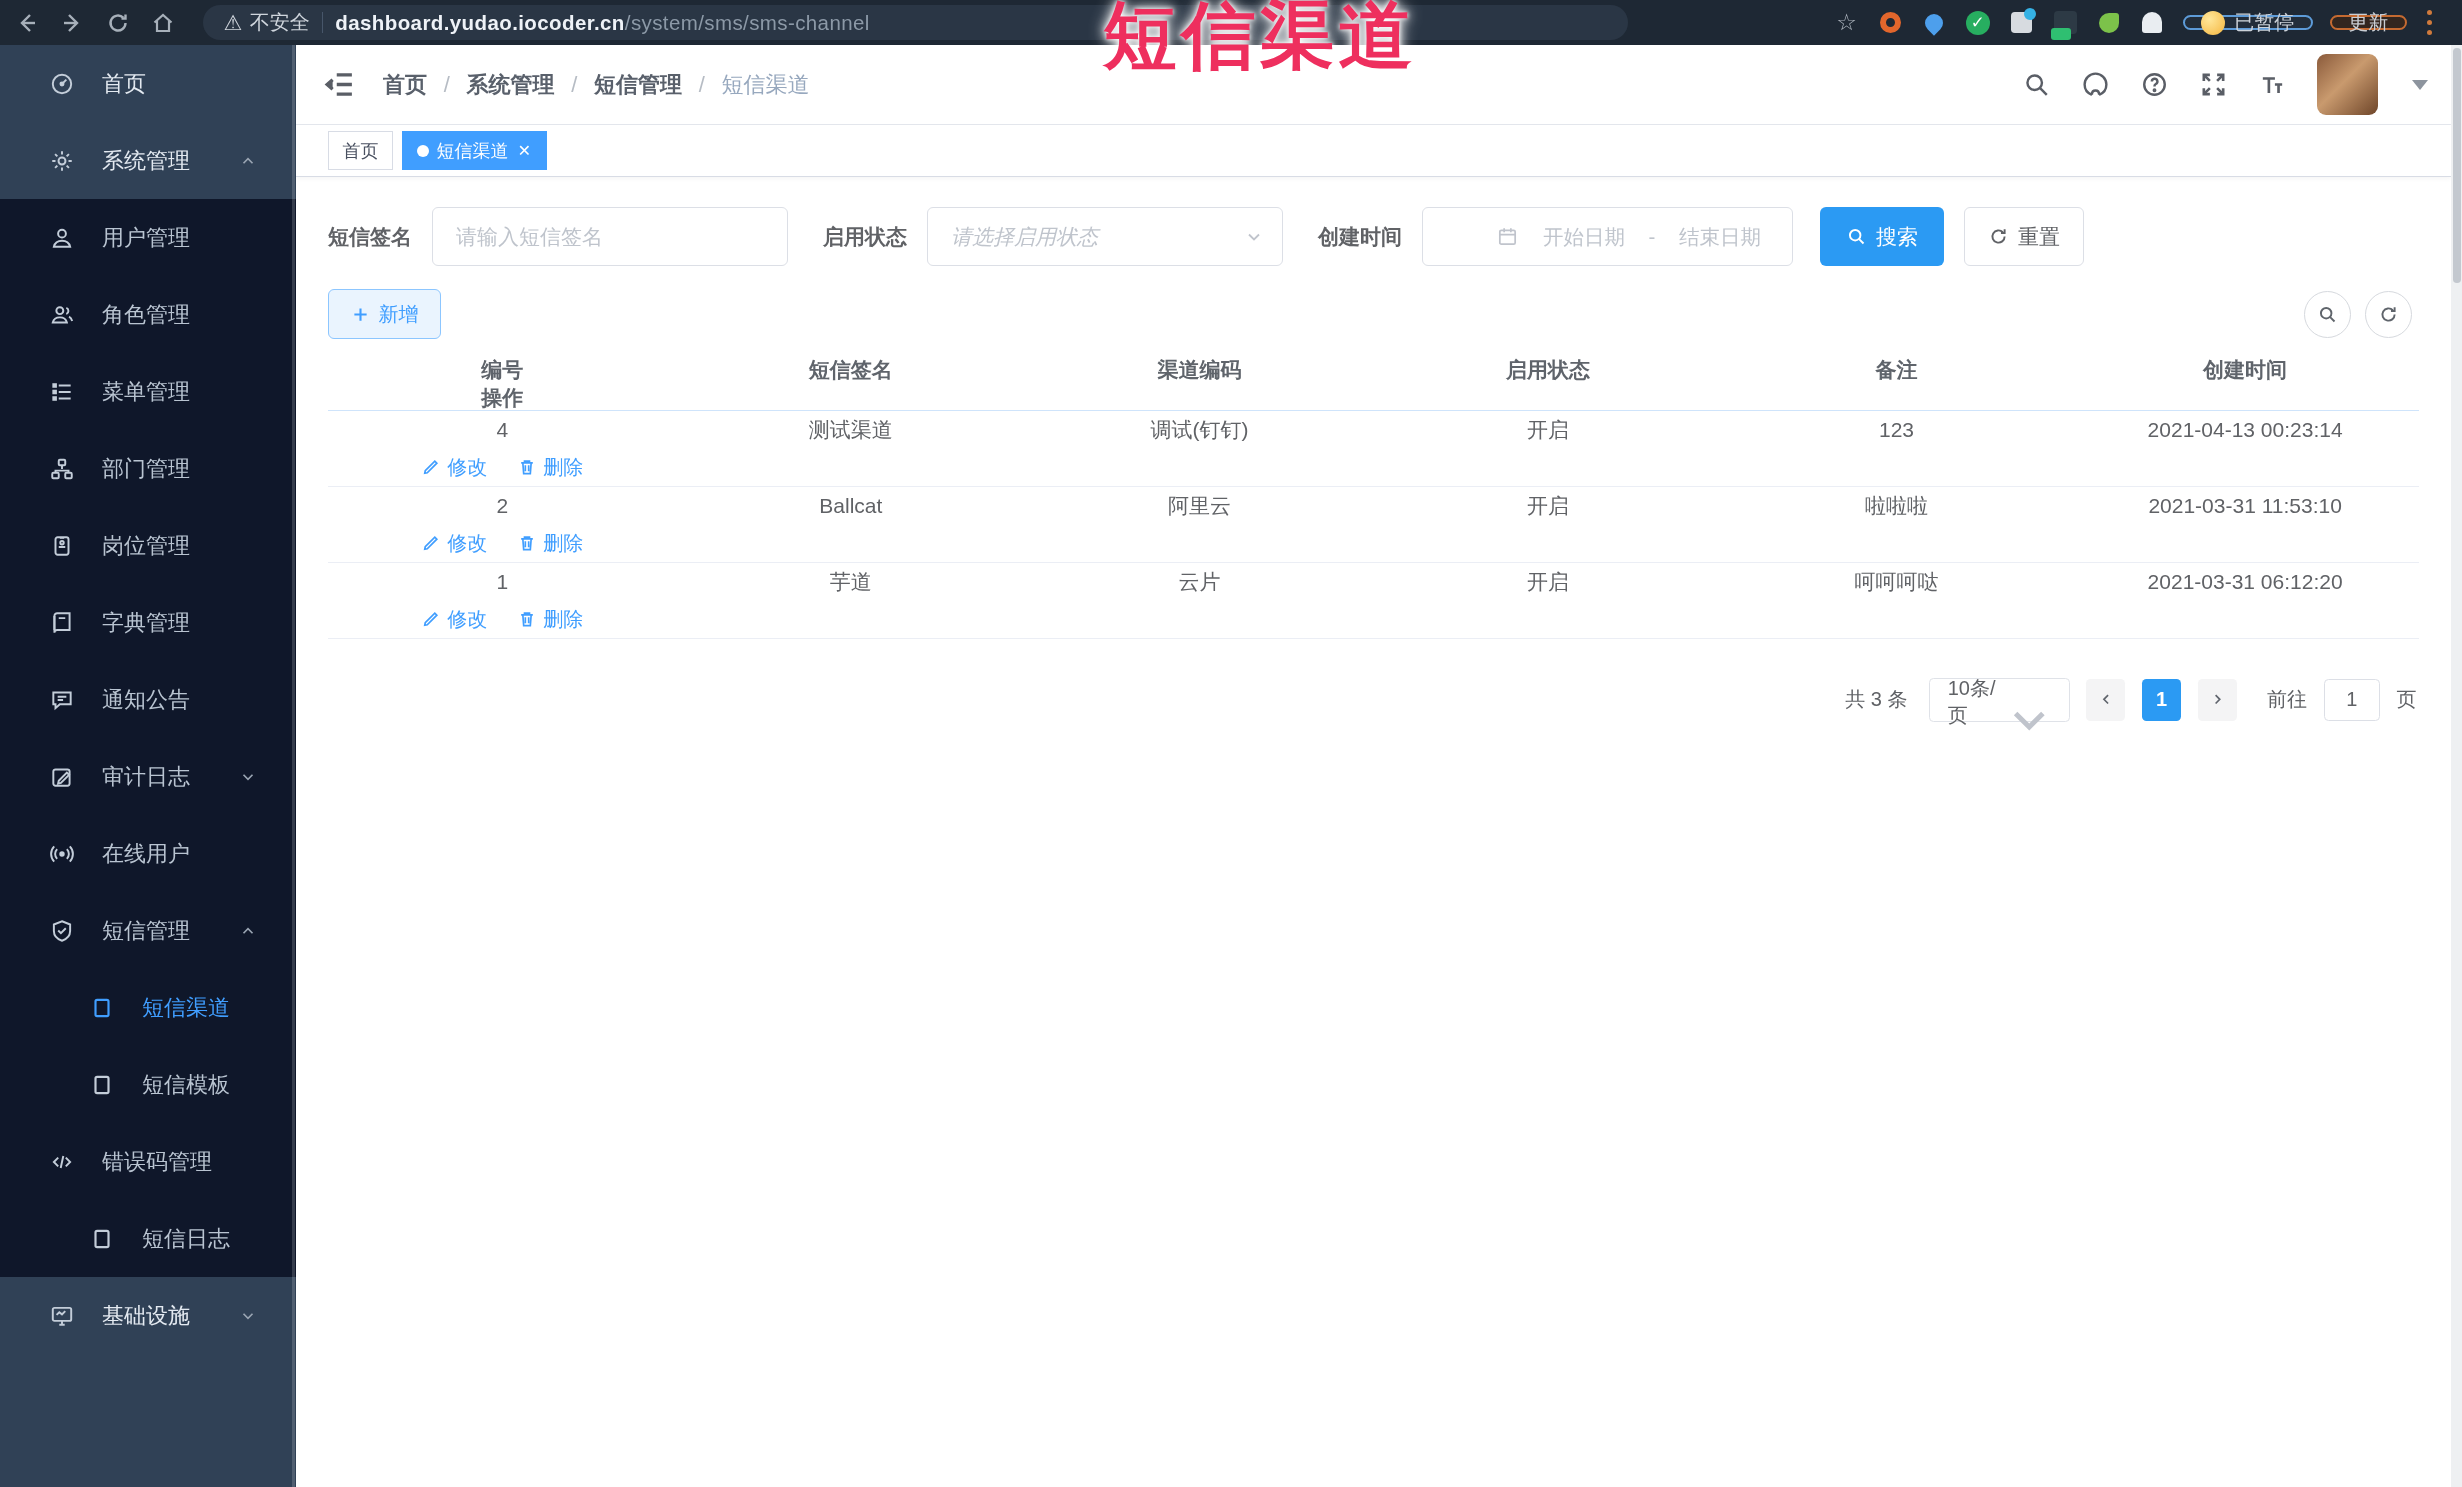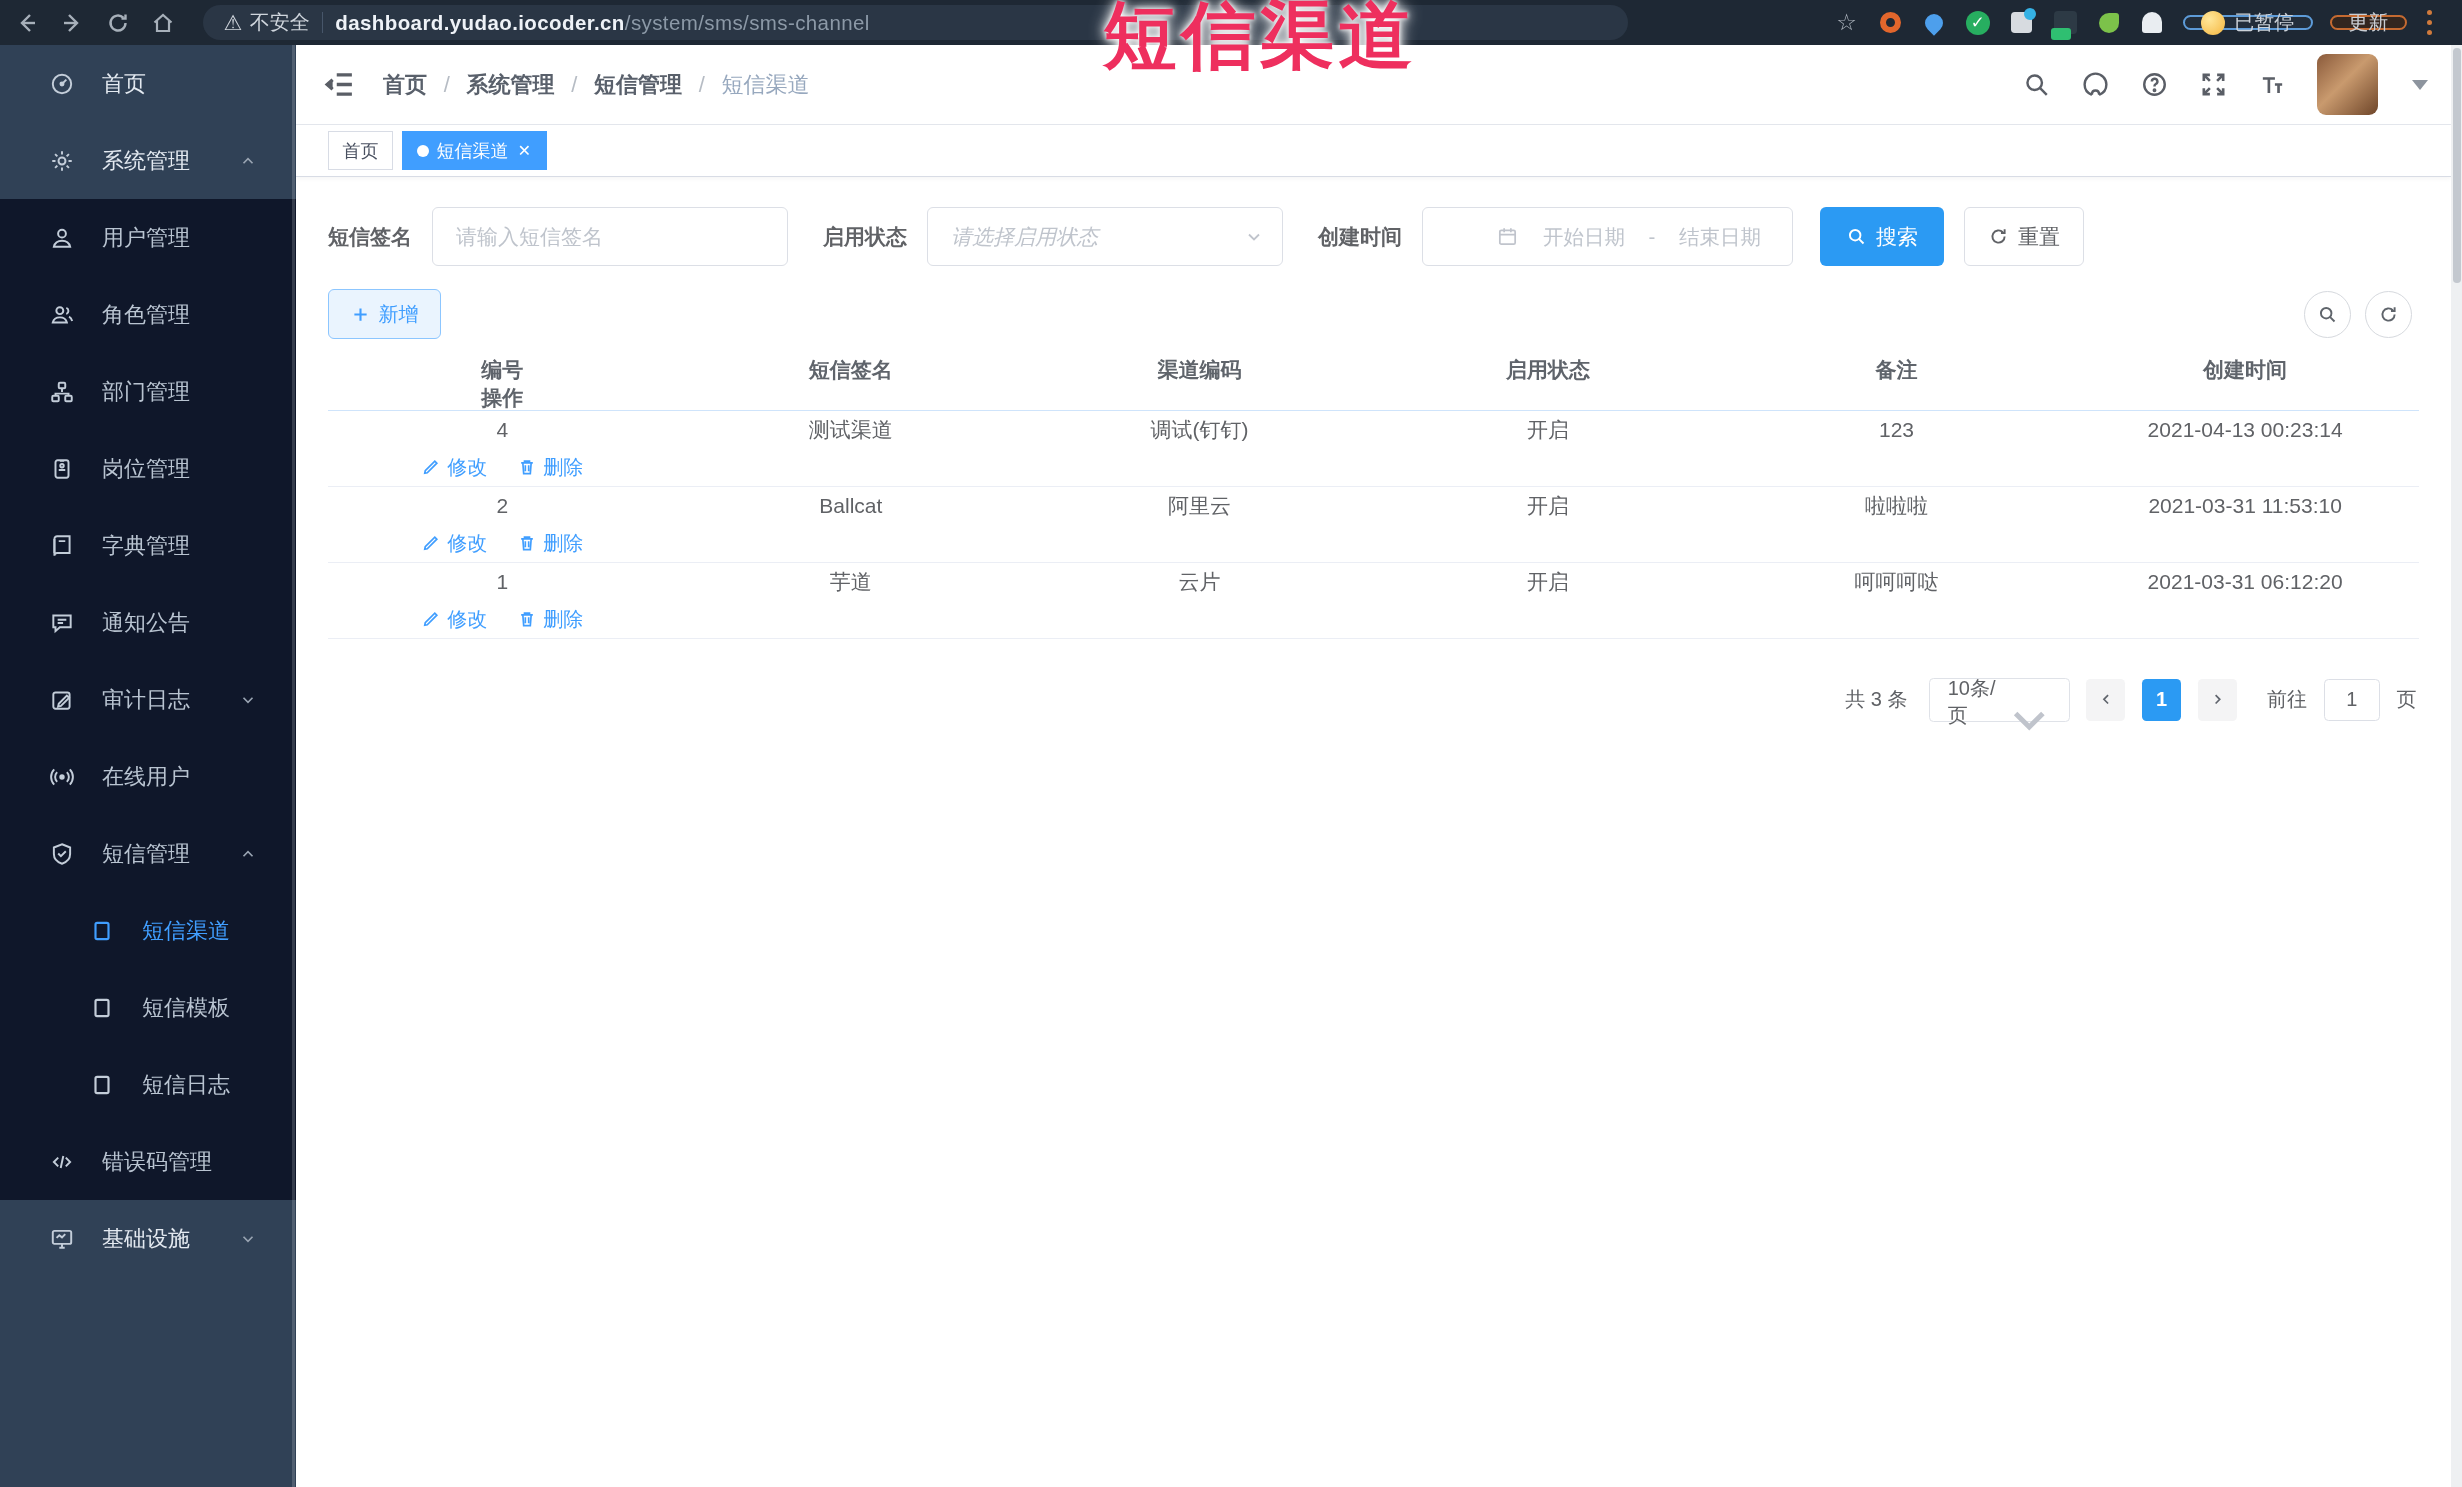--- a/index.html
+++ b/index.html
@@ -249,20 +249,31 @@
             <circle cx="10" cy="8" r="3.2"></circle>
             <path d="M3.5 19c.8-3.4 3.3-4.8 6.5-4.8s5.7 1.4 6.5 4.8Z"></path>
             <path d="M16 5.5a3 3 0 0 1 0 5.6M18.5 13.6c1.6.8 2.4 2.1 2.9 4"></path>
           </svg>
         </span>
       <span>角色管理</span>
     </div>
     <div class="menu-item">
       <span class="micon">
           <svg viewBox="0 0 24 24" fill="none" stroke="currentColor" stroke-width="1.8">
+            <path d="M9 6h11M9 12h11M9 18h11"></path>
+            <rect x="4" y="4.8" width="2.4" height="2.4" fill="currentColor"></rect>
+            <rect x="4" y="10.8" width="2.4" height="2.4" fill="currentColor"></rect>
+            <rect x="4" y="16.8" width="2.4" height="2.4" fill="currentColor"></rect>
+          </svg>
+        </span>
+      <span>菜单管理</span>
+    </div>
+    <div class="menu-item">
+      <span class="micon">
+          <svg viewBox="0 0 24 24" fill="none" stroke="currentColor" stroke-width="1.8">
             <rect x="9" y="3.5" width="6" height="5" rx="1"></rect>
             <rect x="3" y="15.5" width="6" height="5" rx="1"></rect>
             <rect x="15" y="15.5" width="6" height="5" rx="1"></rect>
             <path d="M12 8.5v3.5M6 15.5v-2h12v2"></path>
           </svg>
         </span>
       <span>部门管理</span>
     </div>
     <div class="menu-item">
       <span class="micon">
@@ -338,35 +349,35 @@
       <span>短信渠道</span>
     </div>
     <div class="menu-item nested">
       <span class="micon">
           <svg viewBox="0 0 24 24" fill="none" stroke="currentColor" stroke-width="2">
             <rect x="6" y="4.5" width="12" height="15" rx="1.5"></rect>
           </svg>
         </span>
       <span>短信模板</span>
     </div>
+    <div class="menu-item">
+      <span class="micon">
+          <svg viewBox="0 0 24 24" fill="none" stroke="currentColor" stroke-width="1.8">
+            <path d="M8.5 8 L4.5 12 L8.5 16M15.5 8 L19.5 12 L15.5 16M13.2 6.5 L10.8 17.5"></path>
+          </svg>
+        </span>
+      <span>错误码管理</span>
+    </div>
     <div class="menu-item nested">
       <span class="micon">
           <svg viewBox="0 0 24 24" fill="none" stroke="currentColor" stroke-width="2">
             <rect x="6" y="4.5" width="12" height="15" rx="1.5"></rect>
           </svg>
         </span>
       <span>短信日志</span>
-    </div>
-    <div class="menu-item">
-      <span class="micon">
-          <svg viewBox="0 0 24 24" fill="none" stroke="currentColor" stroke-width="1.8">
-            <path d="M8.5 8 L4.5 12 L8.5 16M15.5 8 L19.5 12 L15.5 16M13.2 6.5 L10.8 17.5"></path>
-          </svg>
-        </span>
-      <span>错误码管理</span>
     </div>
   </div>
 
   <div class="menu-item">
     <span class="micon">
         <svg viewBox="0 0 24 24" fill="none" stroke="currentColor" stroke-width="1.8">
           <rect x="3.5" y="4.5" width="17" height="12" rx="1.5"></rect>
           <path d="M9.5 20h5M12 16.5V20M7 11l2.5-2.5 2.5 2 3-3"></path>
         </svg>
       </span>

